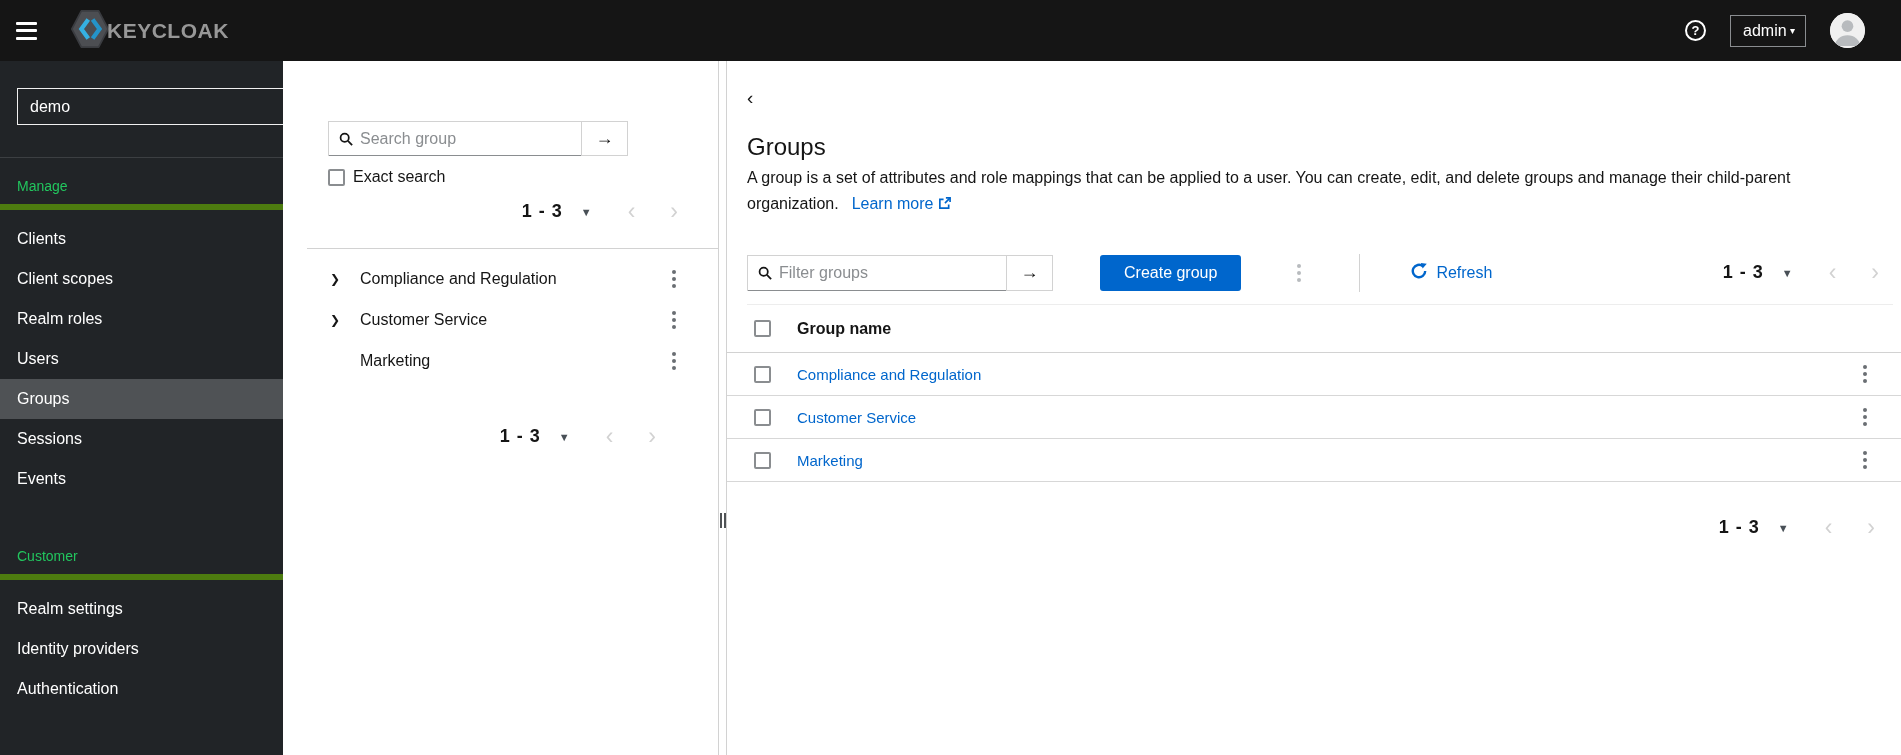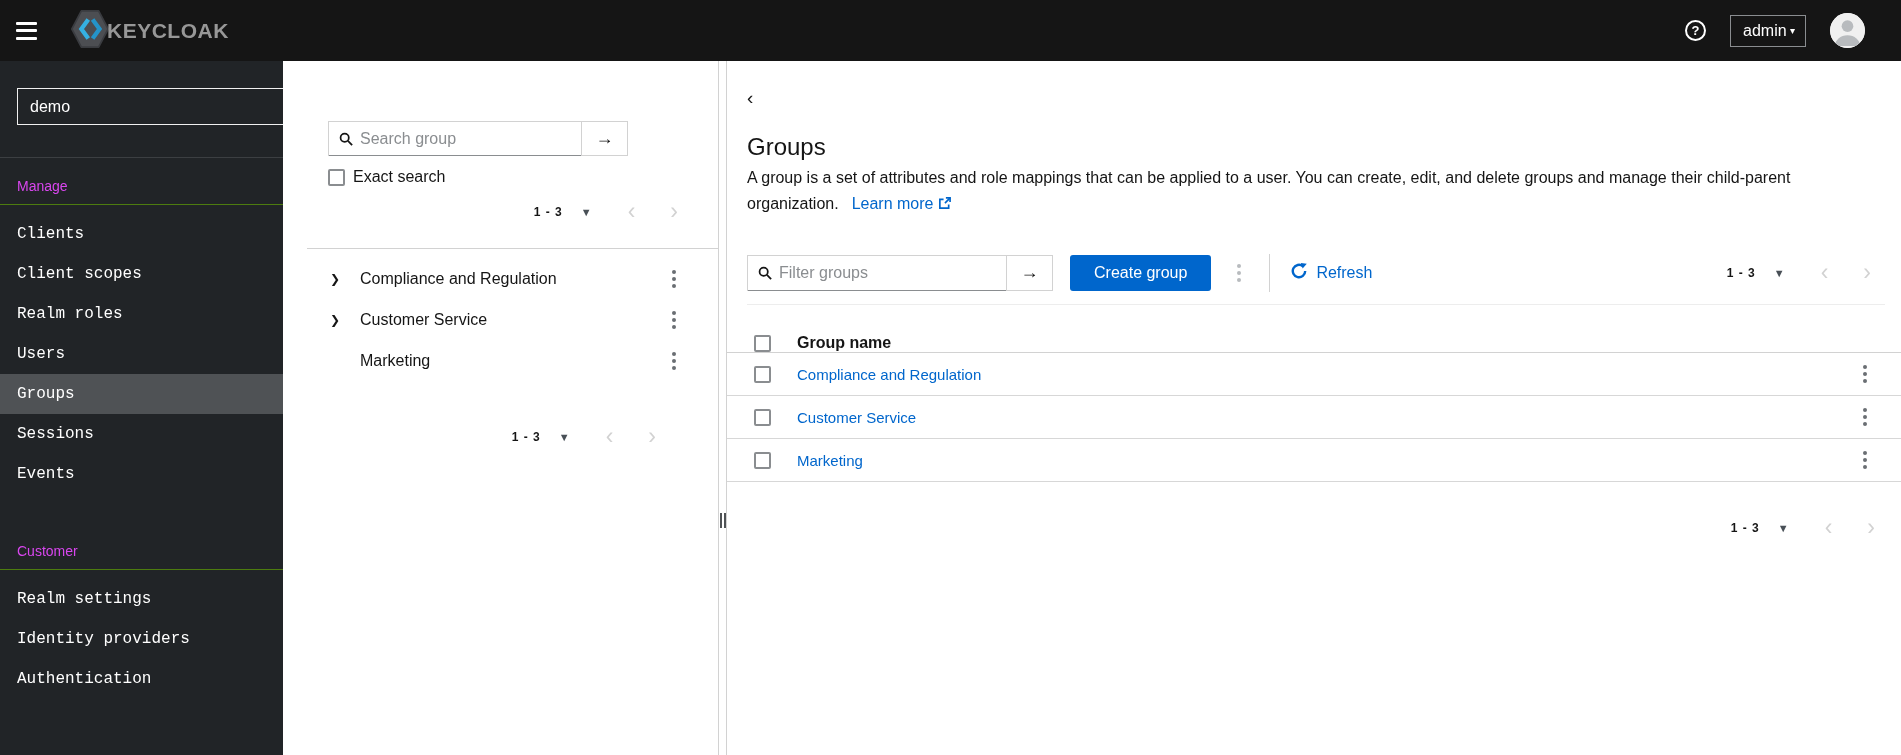--- a/index.html
+++ b/index.html
@@ -23,24 +23,24 @@
              padding:0 10px 0 12px; cursor:pointer; }
   .user-dd .caret { color:#fff; font-size:10px; }
   .avatar { width:35px; height:35px; border-radius:50%; overflow:hidden; background:#f0f0f0; }
 
   
   .sidebar { position:absolute; left:0; top:61px; width:325px; height:694px; background:#212427; }
   .realm-block { padding:27px 16px 32px 17px; border-bottom:1px solid #3c3f42; }
   .realm-select { height:37px; border:1px solid #f0f0f0; display:flex; align-items:center;
                   justify-content:space-between; padding:0 12px; color:#fff; font-size:16px; cursor:pointer; }
   .realm-select .caret { font-size:11px; color:#fff; }
-  .nav-section-title { padding:20px 0 10px 17px; font-size:14px; color:#d946ef;
-                       border-bottom:1px solid #4d7c0f; }
+  .nav-section-title { padding:20px 0 10px 17px; font-size:14px; color:#22c55e;
+                       border-bottom:6px solid #4d7c0f; }
   .nav-section + .nav-section { margin-top:20px; }
-  .nav-list { padding:9px 0;font-family:Liberation Mono, monospace; }
+  .nav-list { padding:9px 0; }
   .nav-item { height:40px; line-height:40px; padding-left:17px; color:#fff; font-size:16px; cursor:pointer; }
   .nav-item.active { background:#4f5255; }
 
   
   .splitter { position:absolute; left:718px; top:61px; width:9px; height:694px; background:#fff;
               border-left:1px solid #d2d2d2; border-right:1px solid #d2d2d2; cursor:col-resize; }
   .splitter .grip { position:absolute; left:1px; top:452px; width:6px; height:15px;
                     display:flex; justify-content:space-between; }
   .splitter .grip i { display:block; width:2px; height:15px; background:#4f5255; }
 
@@ -53,21 +53,21 @@
   .search-ctl input::placeholder { color:#8a8d90; }
   .search-ctl .go { width:46px; border:none; border-left:1px solid #d2d2d2; background:#fff;
                     font-size:18px; color:#151515; cursor:pointer; }
   .cb { width:17px; height:17px; border:2px solid #8a8d90; border-radius:2px; background:#fff;
         flex:none; cursor:pointer; }
   .kebab { background:none; border:none; cursor:pointer; display:flex; flex-direction:column;
            gap:3px; padding:4px; }
   .kebab i { width:4px; height:4px; border-radius:50%; background:#6a6e73; display:block; }
   .kebab.light i { background:#b8bbbe; }
   .pager { display:flex; align-items:center; }
-  .pager .range { font-size:12px; font-weight:bold; color:#151515; letter-spacing:1px; }
+  .pager .range { font-size:18px; font-weight:bold; color:#151515; letter-spacing:1px; }
   .pager .pg-caret { background:none; border:none; color:#495057; font-size:11px;
                      margin-left:18px; cursor:pointer; }
   .pager .pg-prev, .pager .pg-next { background:none; border:none; color:#d2d2d2; font-size:23px;
                      line-height:1; cursor:default; }
   .pager .pg-prev { margin-left:36px; }
   .pager .pg-next { margin-left:35px; }
 
   
   .tree-panel { position:absolute; left:283px; top:61px; width:435px; height:694px; background:#fff; }
   .tree-search { position:absolute; left:45px; top:60px; width:300px; }
@@ -84,35 +84,35 @@
 
   
   .main-panel { position:absolute; left:727px; top:61px; width:1174px; height:694px; background:#fff; }
   .collapse-btn { position:absolute; left:20px; top:26px; background:none; border:none;
                   font-size:19px; color:#151515; cursor:pointer; }
   .page-title { position:absolute; left:20px; top:72px; font-size:24px; font-weight:400; color:#151515; }
   .page-desc { position:absolute; left:20px; top:104px; width:1108px; font-size:16px;
                line-height:26px; color:#151515; }
   .learn-more { color:#0066cc; text-decoration:none; margin-left:13px; white-space:nowrap; cursor:pointer; }
   .learn-more svg { margin-left:5px; vertical-align:-1px; }
-  .toolbar { position:absolute; left:20px; right:16px; top:180px; height:64px;
-             border-bottom:1px solid #ededed; display:flex; align-items:center; }
+  .toolbar { position:absolute; left:20px; right:8px; top:180px; height:64px;
+             border-bottom:1px solid #ededed; display:flex; align-items:center;gap:30px; }
   .toolbar .search-ctl { width:306px; height:36px; }
   .btn-primary { margin-left:17px; height:36px; padding:0 24px; background:#0066cc; color:#fff;
                  border:none; border-radius:3px; font-size:16px; cursor:pointer;
                  font-family:"Liberation Sans", sans-serif; }
   .toolbar .kebab { margin-left:22px; }
   .tb-sep { width:1px; height:38px; background:#d2d2d2; margin-left:24px; }
   .refresh-btn { margin-left:21px; display:flex; align-items:center; gap:9px; background:none;
                  border:none; color:#0066cc; font-size:16px; cursor:pointer;
                  font-family:"Liberation Sans", sans-serif; }
   .toolbar .pager { margin-left:auto; padding-right:14px; }
 
   .grp-table { position:absolute; left:0; right:0; top:244px; }
-  .t-head { height:48px; display:flex; align-items:flex-end; gap:10px; padding:0 30px 0 27px;
+  .t-head { height:48px; display:flex; align-items:center; gap:10px; padding:0 30px 0 27px;
             border-bottom:1px solid #d2d2d2; }
   .t-head .col { font-size:16px; font-weight:bold; margin-left:16px; }
   .t-row { height:43px; display:flex; align-items:center; padding:0 30px 0 27px;
            border-bottom:1px solid #d7d7d7; }
   .t-row .rlink { margin-left:26px; font-size:15px; color:#0066cc; text-decoration:none; cursor:pointer; }
   .t-row .kebab { margin-left:auto; }
   .main-pg-bottom { position:absolute; top:455px; right:26px; }
 
   .mag svg, .ext svg { display:block; }
 </style>

